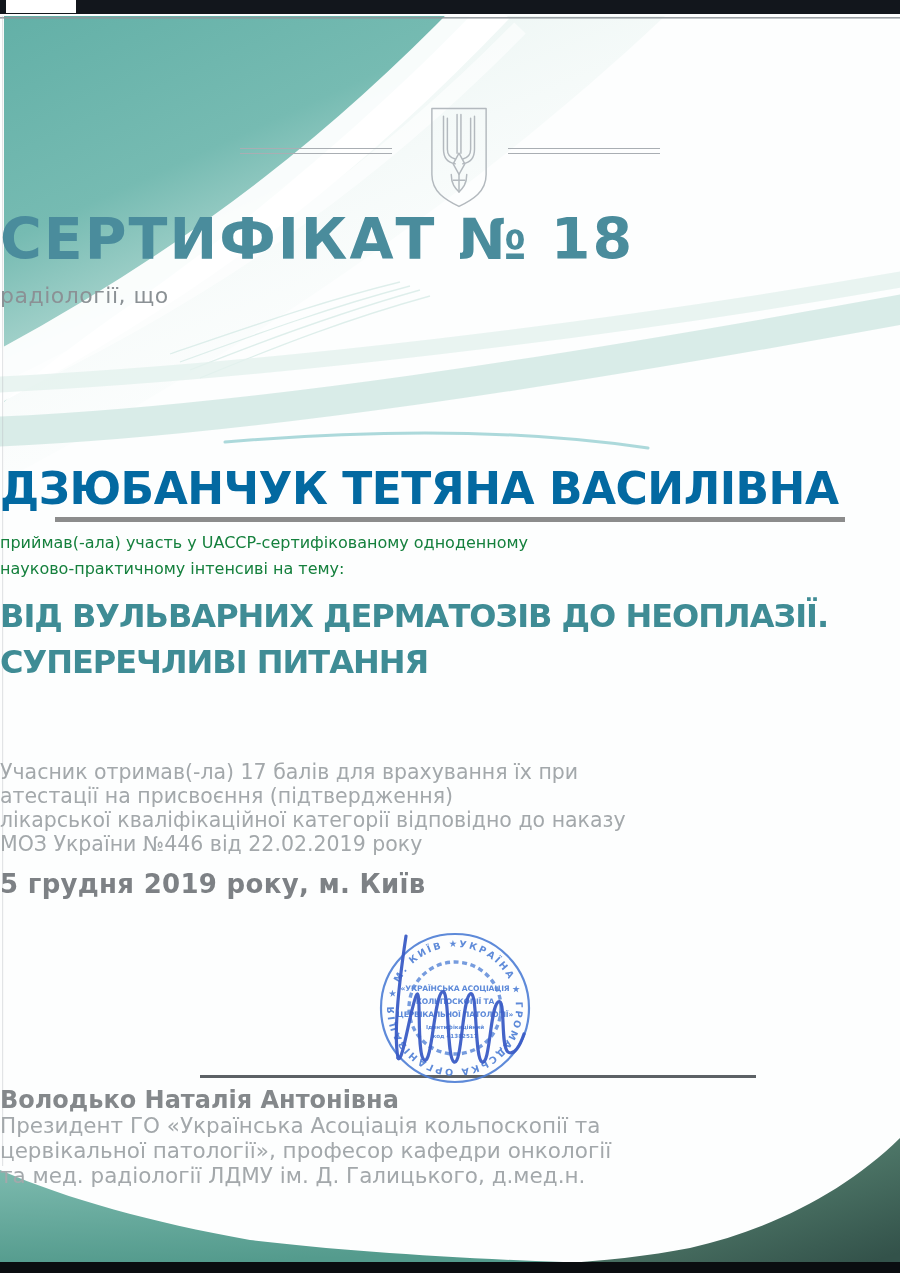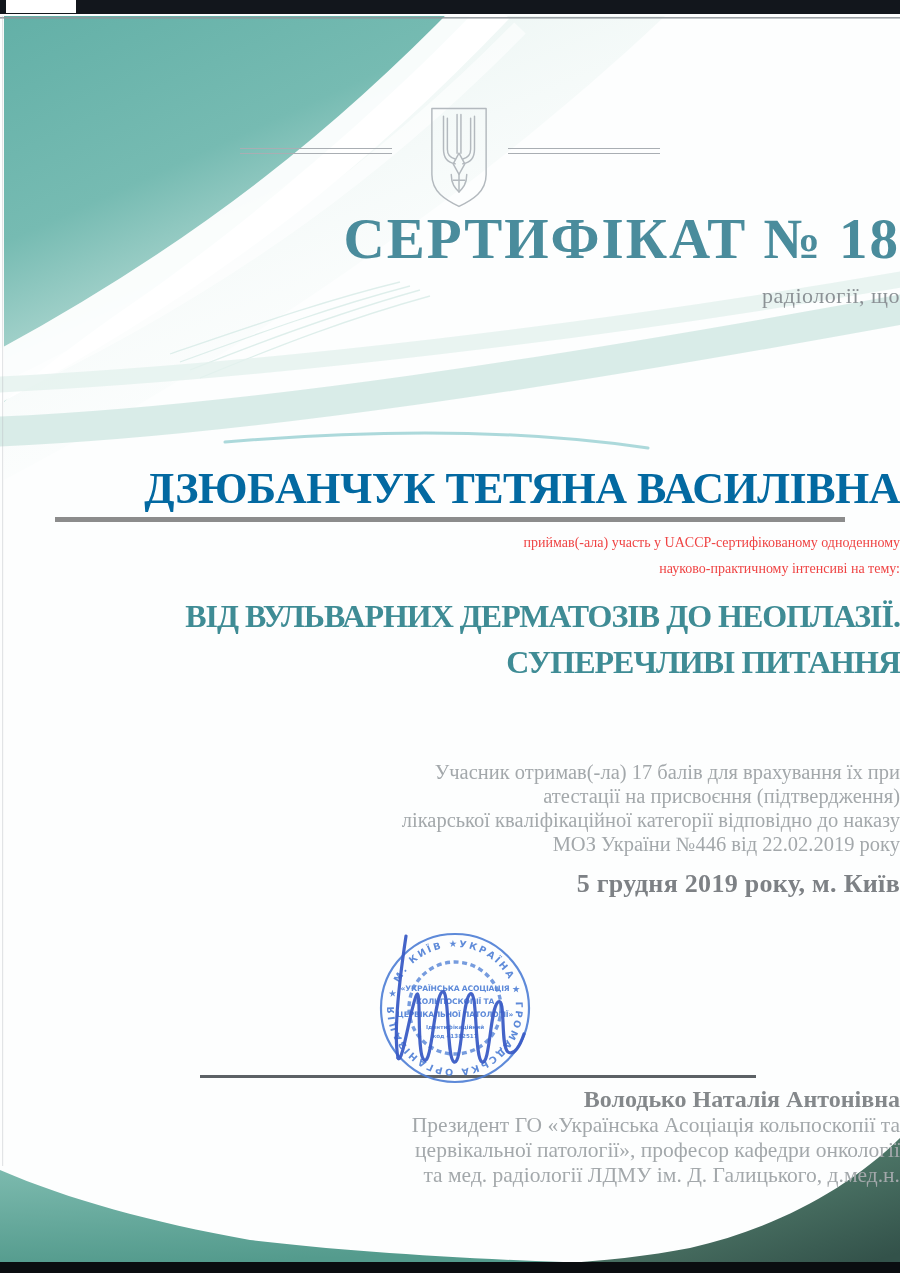--- a/index.html
+++ b/index.html
@@ -2,26 +2,26 @@
 <html><head>
 <meta charset="utf-8">
 <style>
   html,body{margin:0;padding:0;background:#e8e8e8;}
   .page{
     position:relative;width:900px;height:1273px;margin:0 auto;
     background:#fdfefe;overflow:hidden;
     font-family:"DejaVu Sans","Liberation Sans",sans-serif;
   }
   .bg{position:absolute;inset:0;z-index:0;}
-  .layer{position:absolute;left:0;right:0;z-index:2;text-align:right;font-family:Liberation Serif, serif;}
+  .layer{position:absolute;left:0;right:0;z-index:2;text-align:left;}
   .title{top:206px;font-size:57px;font-weight:bold;letter-spacing:2px;color:#4a8c9c;}
   .subtitle{top:283px;font-size:22px;color:#8b9195;letter-spacing:.5px;}
   .recipient{top:463px;font-size:44px;font-weight:bold;color:#0369a1;letter-spacing:-0.5px;white-space:nowrap;}
   .recipient-underline{position:absolute;z-index:2;left:55px;top:517px;width:790px;height:5px;background:#8c8c8c;}
-  .participation{top:530px;font-size:14px;line-height:26px;color:#ef4444;}
+  .participation{top:530px;font-size:16px;line-height:26px;color:#15803d;}
   .topic{top:593px;font-size:32px;line-height:46px;font-weight:bold;letter-spacing:-1px;color:#3f8c95;}
   .credit{top:760px;font-size:20.5px;line-height:24px;color:#a3a8ab;}
   .date-place{top:869px;font-size:26px;font-weight:bold;color:#7d8185;letter-spacing:.3px;}
   .sig-line{position:absolute;z-index:2;left:200px;top:1075px;width:556px;height:3px;background:#5c6165;}
   .signatory-name{top:1086px;font-size:24px;font-weight:bold;color:#84888b;}
   .signatory-title{top:1113px;font-size:21.5px;line-height:25px;color:#a3a8ab;}
   .emblem{position:absolute;z-index:2;left:428px;top:106px;width:62px;height:104px;}
   .ornament-line{position:absolute;z-index:2;top:148px;height:4px;border-top:1.5px solid #a9aeb3;border-bottom:1.5px solid #a9aeb3;}
   .ornament-left{left:240px;width:152px;}
   .ornament-right{left:508px;width:152px;}

